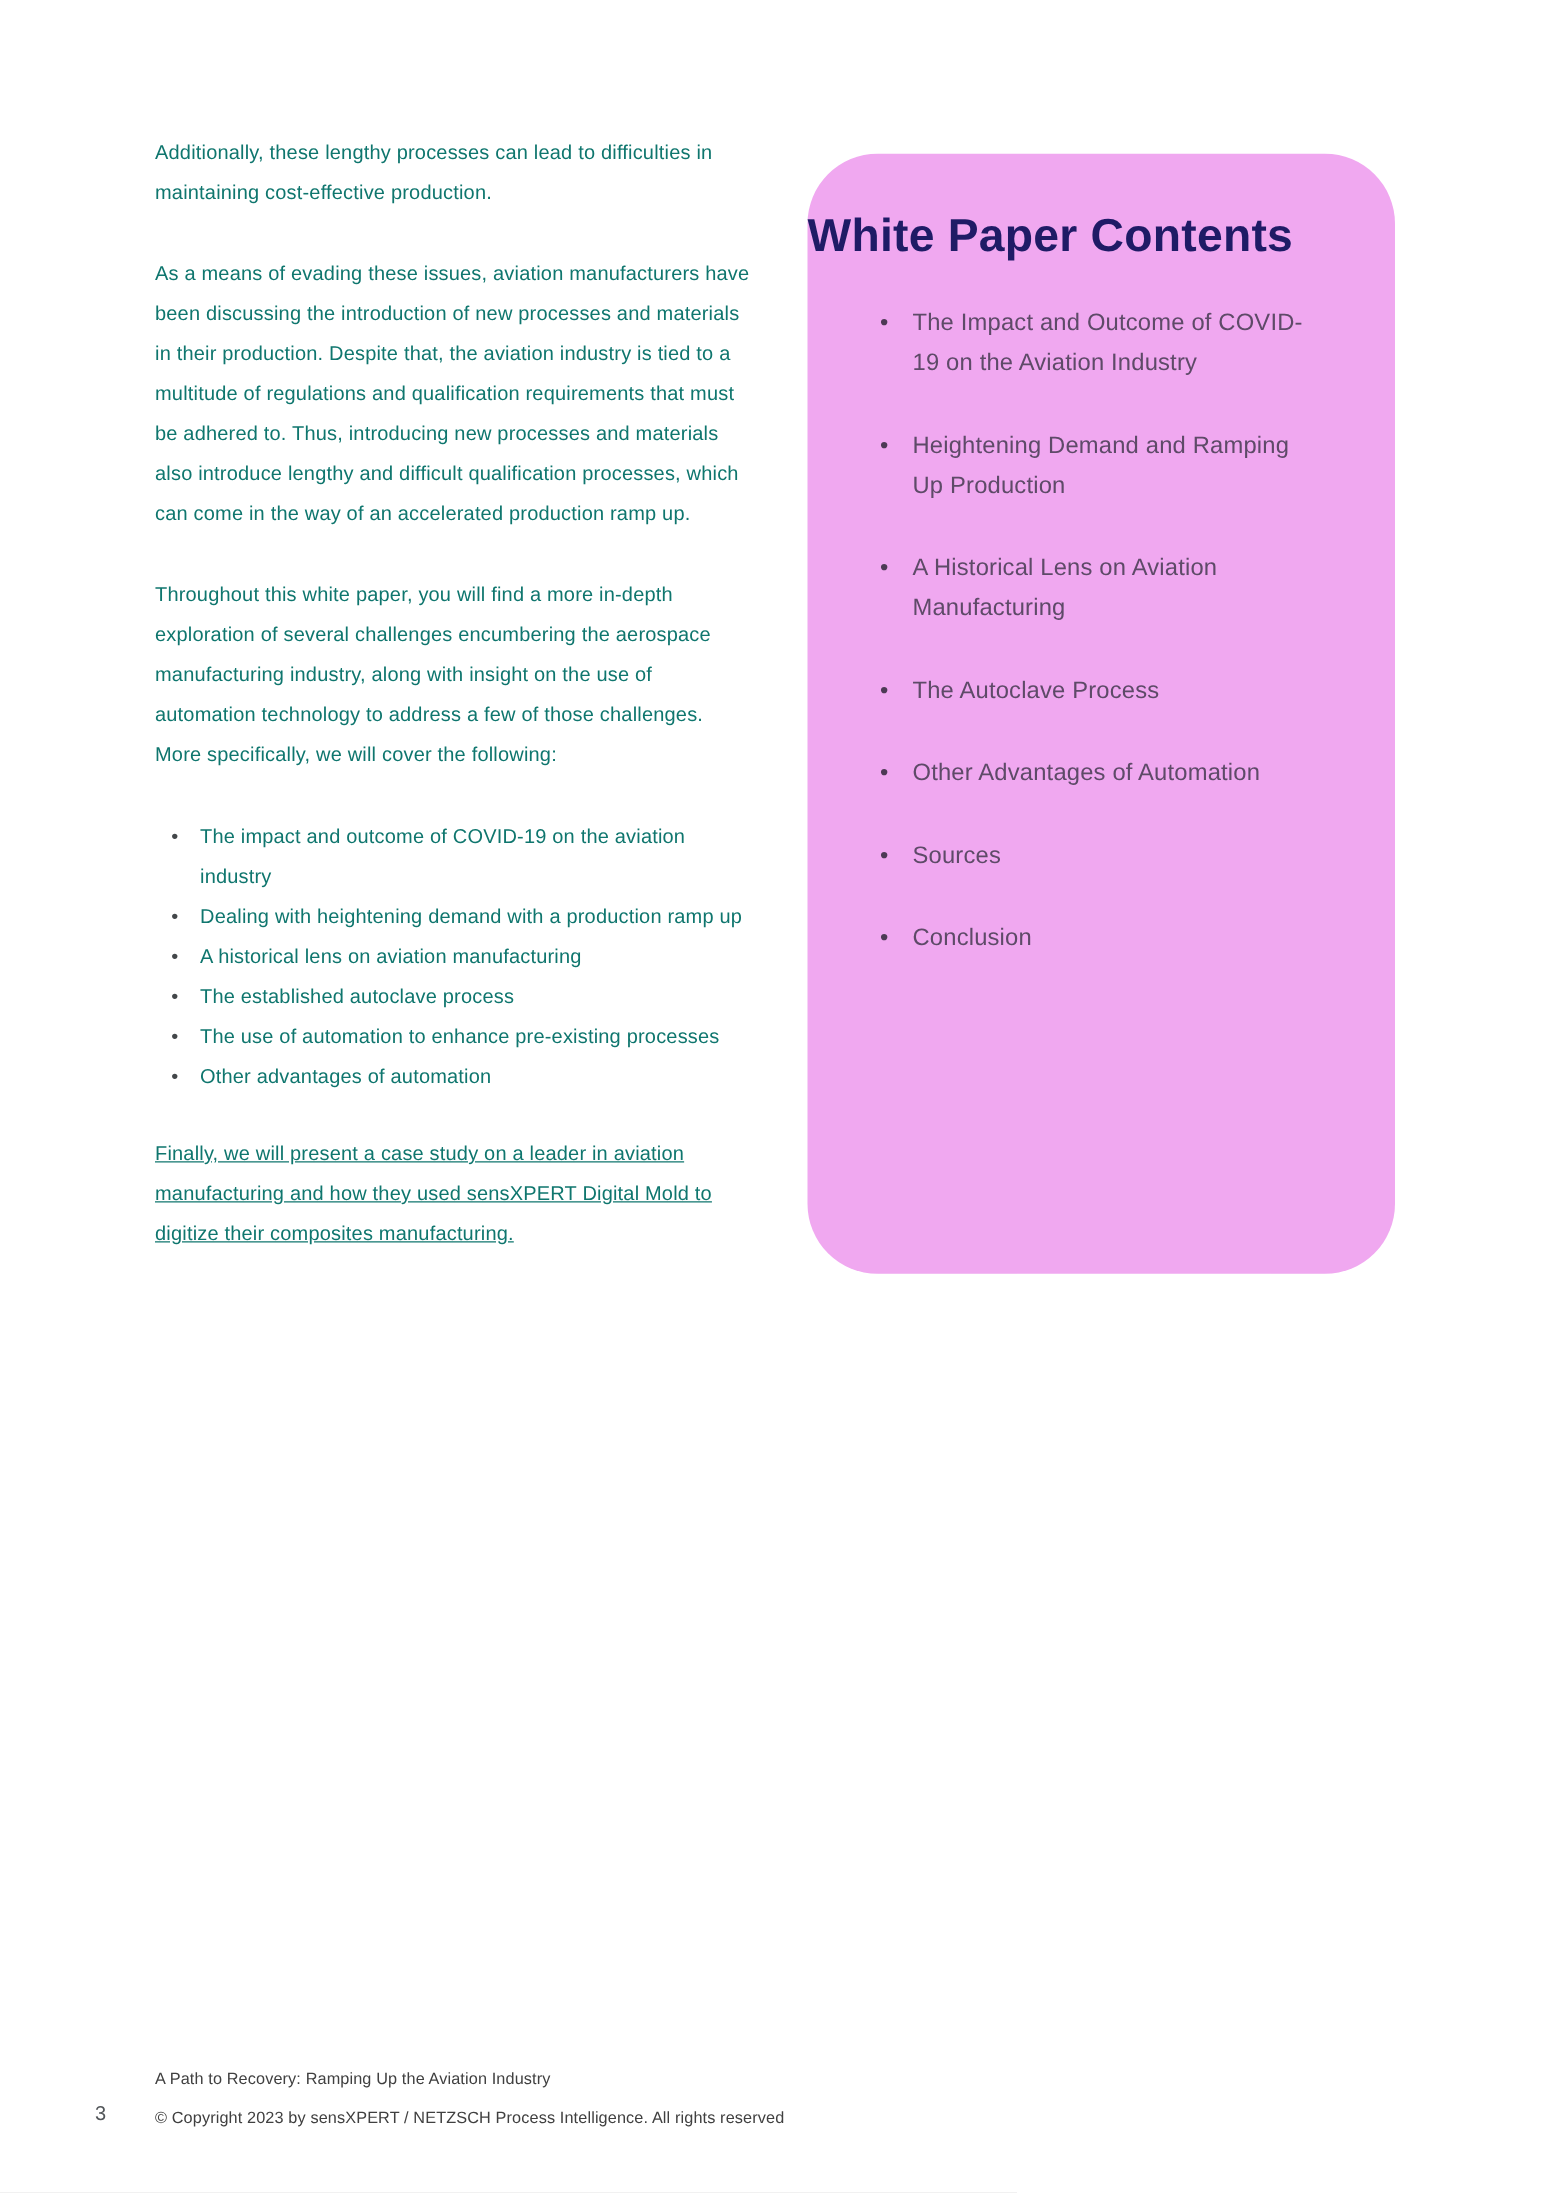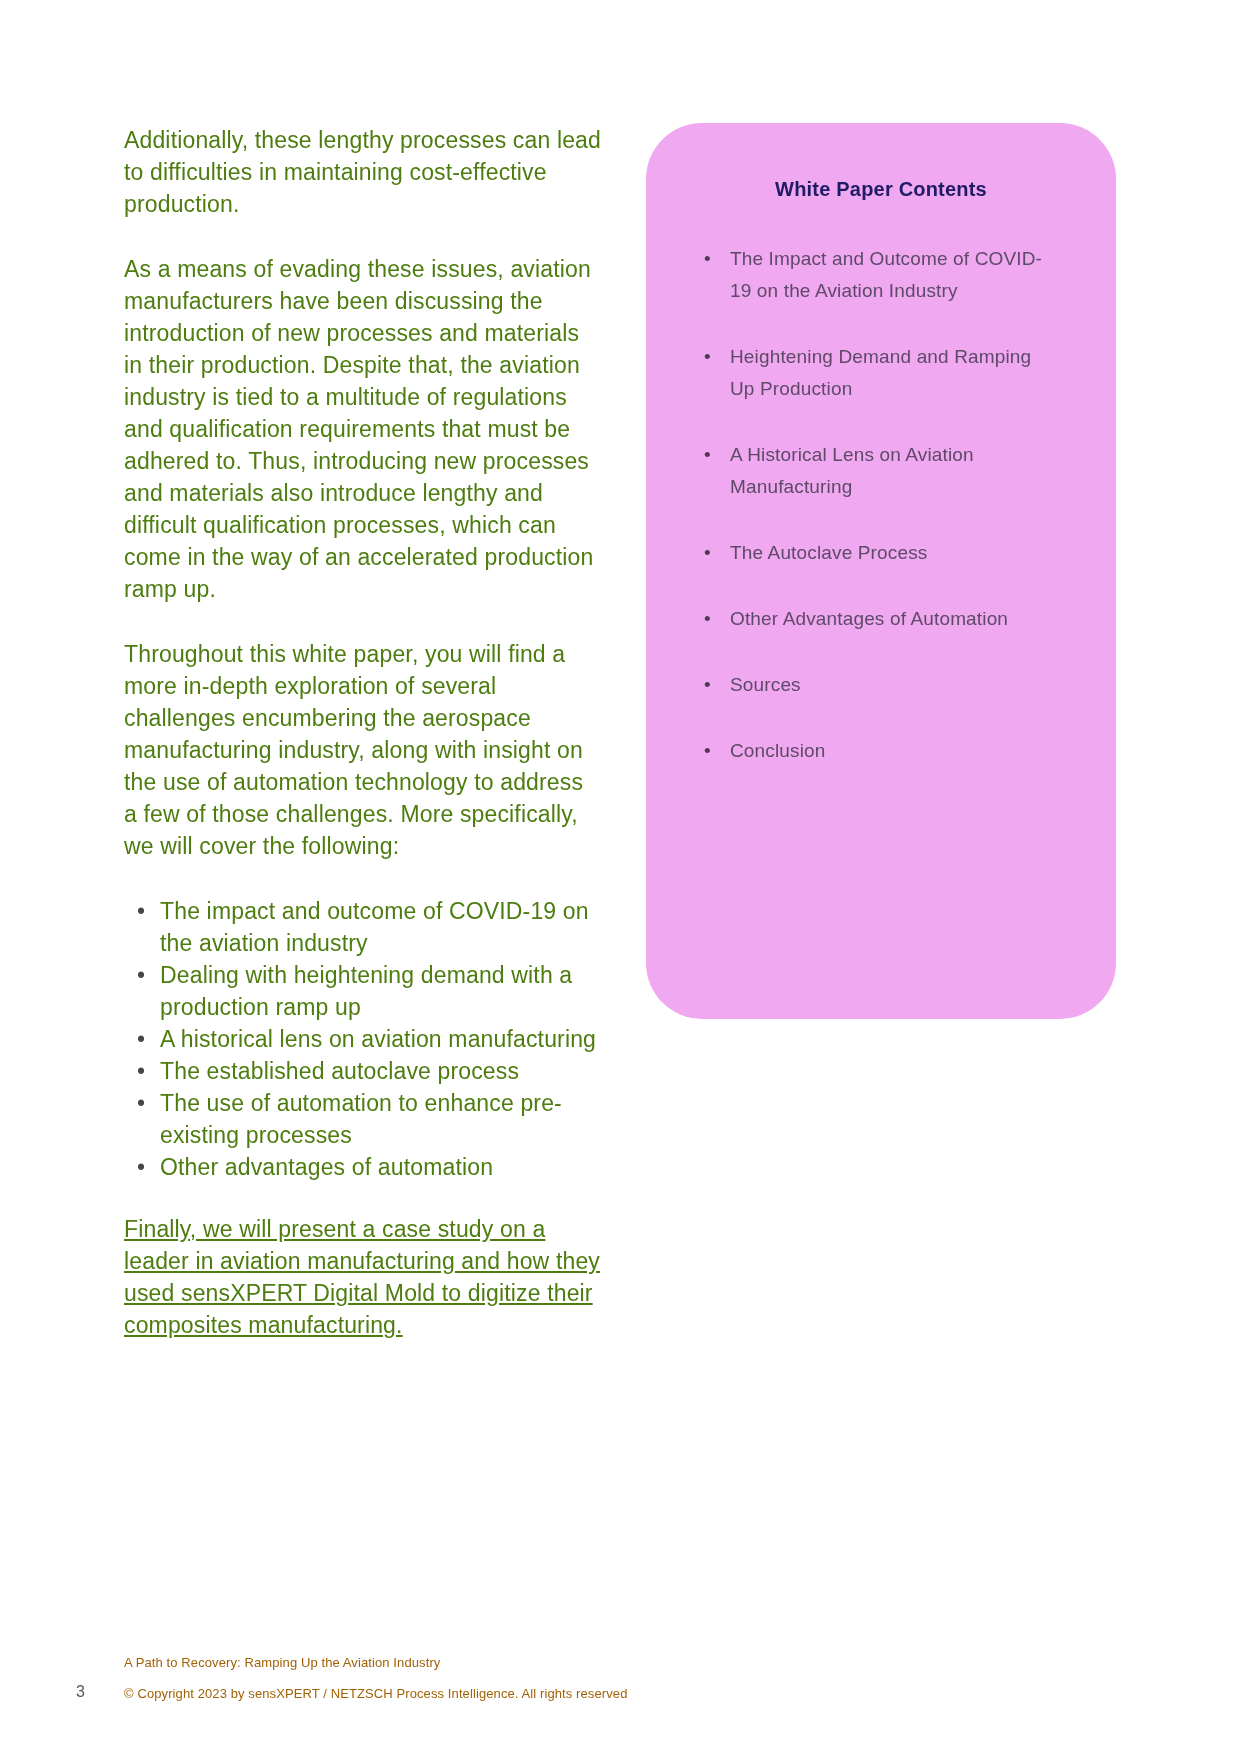--- a/index.html
+++ b/index.html
@@ -17,25 +17,24 @@
     font-family: "Liberation Sans", sans-serif;
     -webkit-font-smoothing: antialiased;
   }
 
   
   .article {
     position: absolute;
     left: 124px;
     top: 107px;
     width: 478px;
-    font-size: 23px;
+    font-size: 16px;
     line-height: 32px;
-    color: #4d7c0f;
+    color: #0f766e;
     letter-spacing: 0.15px;
-    margin-top: 17px;
   }
   .article p {
     margin: 0 0 33px 0;
   }
   .article p.closing {
     margin-bottom: 0;
     text-decoration: underline;
   }
   ul.article-bullets {
     list-style: none;
@@ -60,24 +59,23 @@
     top: 123px;
     width: 470px;
     height: 896px;
     background: #f0a8f0;
     border-radius: 56px;
     box-sizing: border-box;
     padding-top: 46px;
   }
   .contents-title {
     margin: 0;
-    font-size: 20px;
+    font-size: 37px;
     line-height: 40px;
     font-weight: bold;
-    text-align: center;
     color: #1f1b66;
     letter-spacing: 0.2px;
   }
   ul.contents-list {
     list-style: none;
     margin: 34px 0 0 84px;
     padding: 0;
     width: 320px;
     font-size: 19px;
     line-height: 32px;
@@ -103,21 +101,21 @@
     top: 1683px;
     font-size: 16px;
     color: #53575a;
   }
   .footer {
     position: absolute;
     left: 124px;
     top: 1647px;
     font-size: 13px;
     line-height: 31px;
-    color: #a16207;
+    color: #404040;
     letter-spacing: 0.1px;
   }
 </style>
 </head>
 <body>
 
 <div class="page">
 
   <div class="article">
     <p>Additionally, these lengthy processes can lead to difficulties in maintaining cost-effective production.</p>

